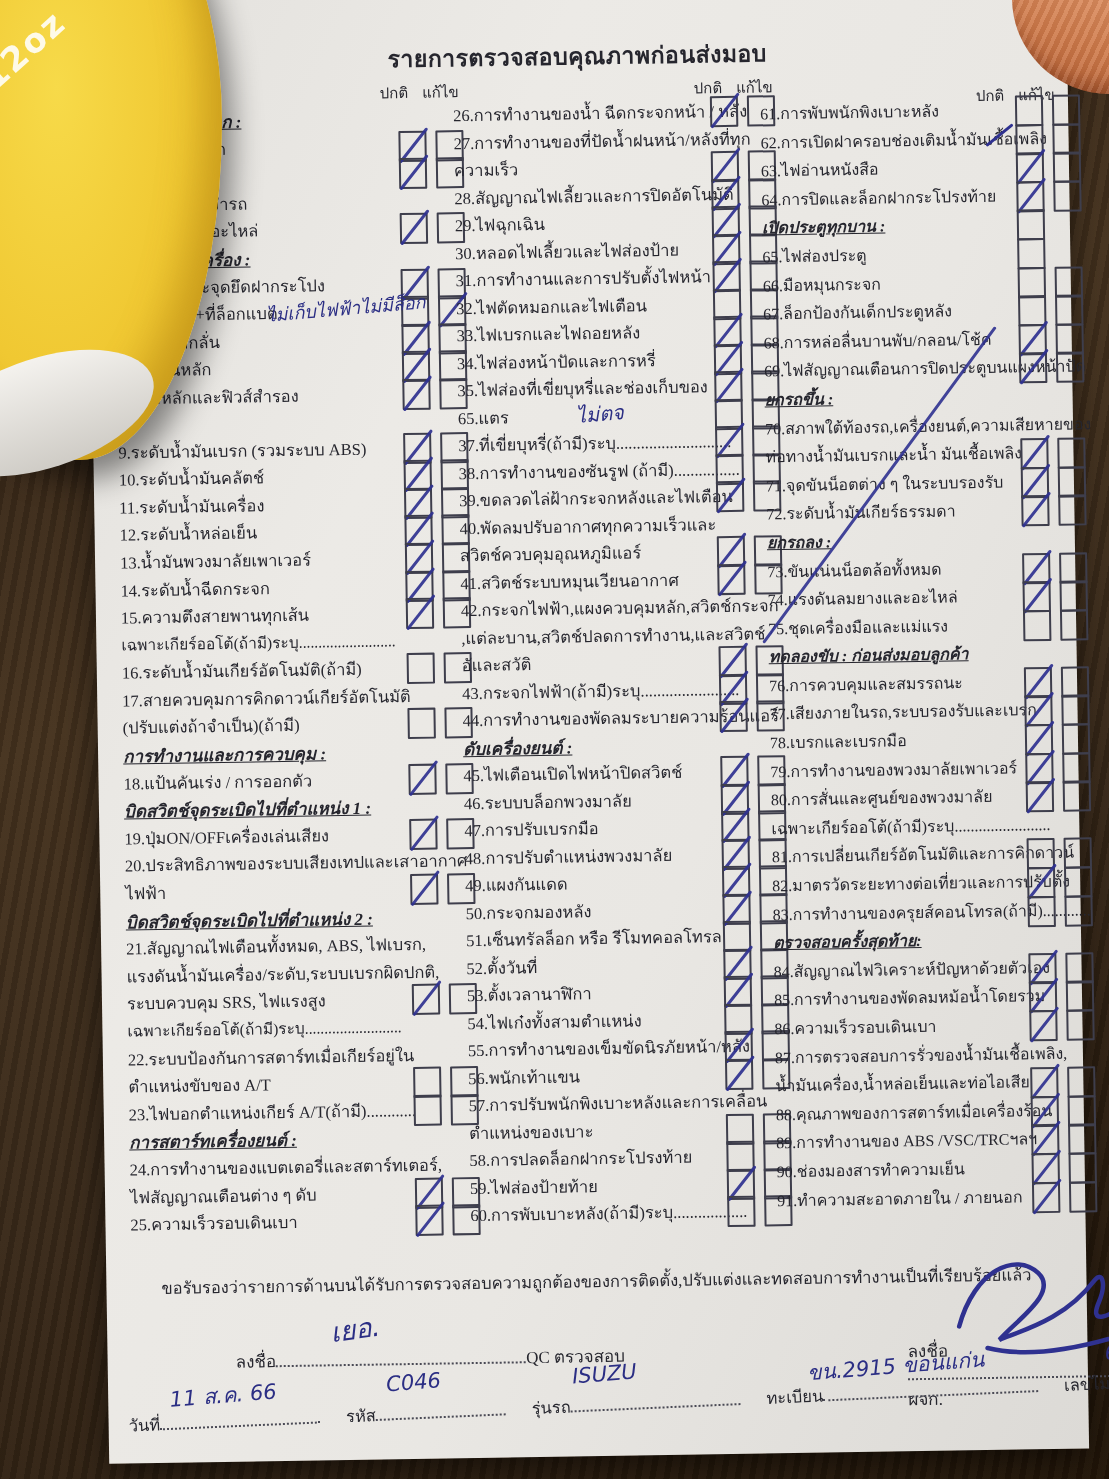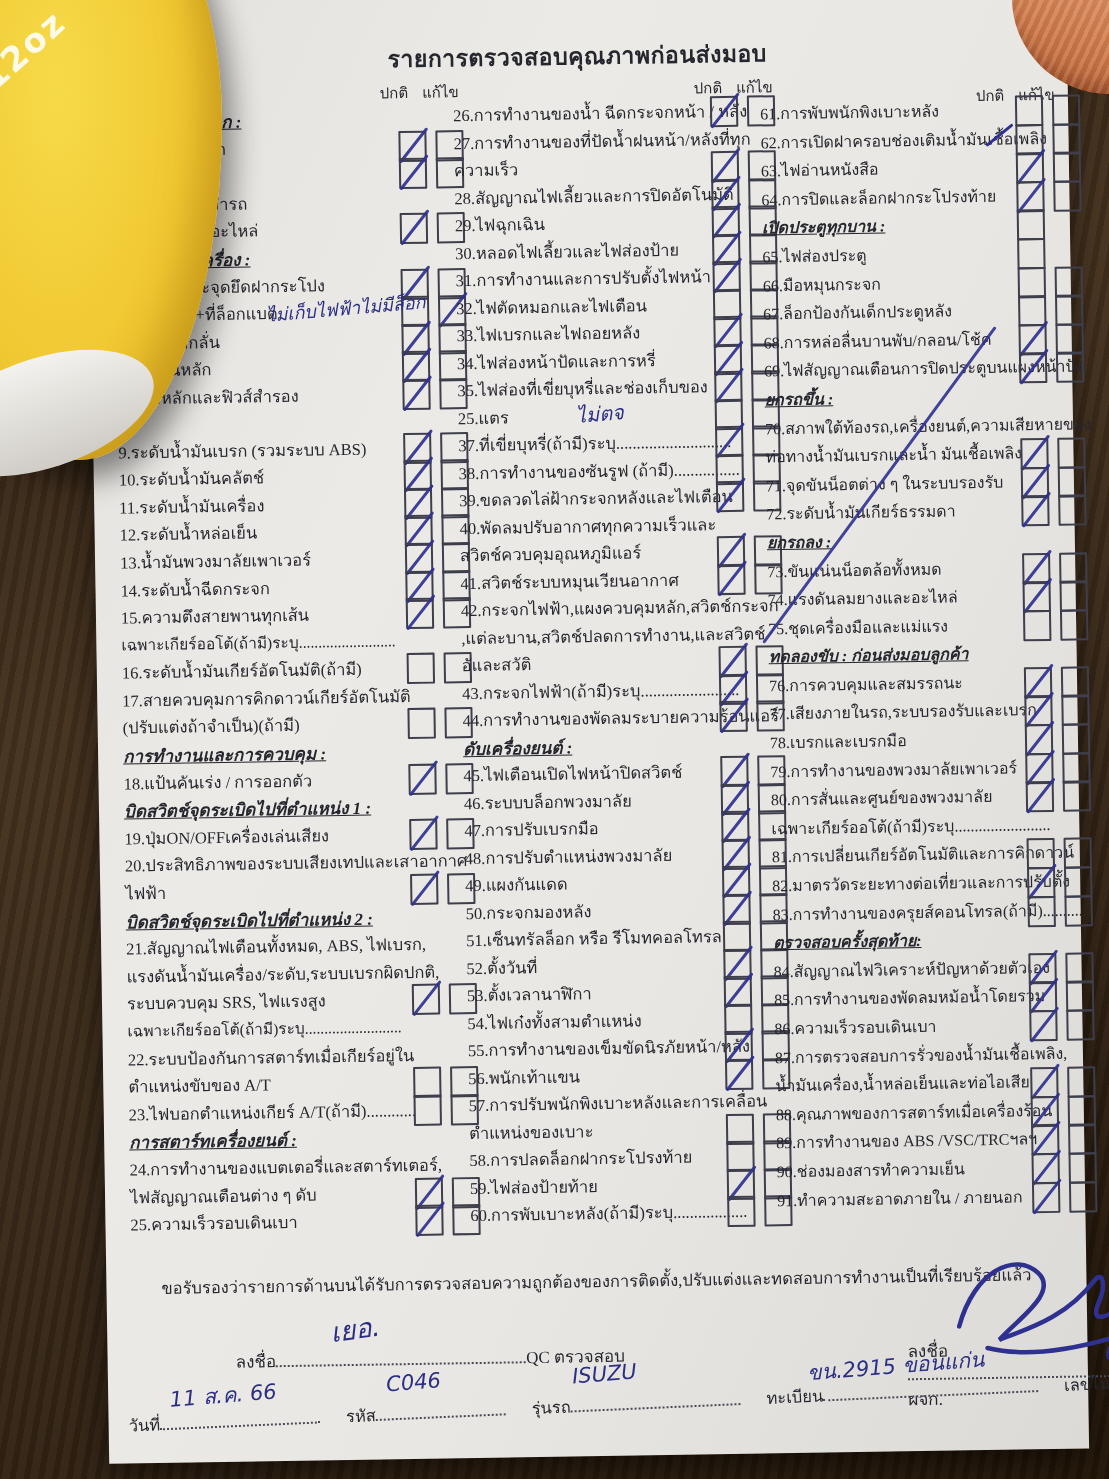--- a/index.html
+++ b/index.html
@@ -160,21 +160,21 @@
         <div class="row item"><span class="lbl">27.การทำงานของที่ปัดน้ำฝนหน้า/หลังที่ทุก</span></div>
         <div class="row cont"><span class="lbl">ความเร็ว</span><span class="boxes n"><span class="b b1 ck"></span><span class="b b2"></span></span></div>
         <div class="row item"><span class="lbl">28.สัญญาณไฟเลี้ยวและการปิดอัตโนมัติ</span><span class="boxes n"><span class="b b1 ck"></span><span class="b b2"></span></span></div>
         <div class="row item"><span class="lbl">29.ไฟฉุกเฉิน</span><span class="boxes n"><span class="b b1 ck"></span><span class="b b2"></span></span></div>
         <div class="row item"><span class="lbl">30.หลอดไฟเลี้ยวและไฟส่องป้าย</span><span class="boxes n"><span class="b b1 ck"></span><span class="b b2"></span></span></div>
         <div class="row item"><span class="lbl">31.การทำงานและการปรับตั้งไฟหน้า</span><span class="boxes n"><span class="b b1 ck"></span><span class="b b2"></span></span></div>
         <div class="row item"><span class="lbl">32.ไฟตัดหมอกและไฟเตือน</span><span class="boxes e"><span class="b b1"></span><span class="b b2"></span></span></div>
         <div class="row item"><span class="lbl">33.ไฟเบรกและไฟถอยหลัง</span><span class="boxes n"><span class="b b1 ck"></span><span class="b b2"></span></span></div>
         <div class="row item"><span class="lbl">34.ไฟส่องหน้าปัดและการหรี่</span><span class="boxes n"><span class="b b1 ck"></span><span class="b b2"></span></span></div>
         <div class="row item"><span class="lbl">35.ไฟส่องที่เขี่ยบุหรี่และช่องเก็บของ</span><span class="boxes n"><span class="b b1 ck"></span><span class="b b2"></span></span></div>
-        <div class="row item"><span class="lbl">25.แตร</span><span class="hand">ไม่ตจ</span><span class="boxes e"><span class="b b1"></span><span class="b b2"></span></span></div>
+        <div class="row item"><span class="lbl">65.แตร</span><span class="hand">ไม่ตจ</span><span class="boxes e"><span class="b b1"></span><span class="b b2"></span></span></div>
         <div class="row item"><span class="lbl">37.ที่เขี่ยบุหรี่(ถ้ามี)ระบุ............................</span><span class="boxes n"><span class="b b1 ck"></span><span class="b b2"></span></span></div>
         <div class="row item"><span class="lbl">38.การทำงานของซันรูฟ (ถ้ามี)................</span><span class="boxes e"><span class="b b1"></span><span class="b b2"></span></span></div>
         <div class="row item"><span class="lbl">39.ขดลวดไล่ฝ้ากระจกหลังและไฟเตือน</span><span class="boxes n"><span class="b b1 ck"></span><span class="b b2"></span></span></div>
         <div class="row item"><span class="lbl">40.พัดลมปรับอากาศทุกความเร็วและ</span></div>
         <div class="row cont"><span class="lbl">สวิตช์ควบคุมอุณหภูมิแอร์</span><span class="boxes n"><span class="b b1 ck"></span><span class="b b2"></span></span></div>
         <div class="row item"><span class="lbl">41.สวิตช์ระบบหมุนเวียนอากาศ</span><span class="boxes n"><span class="b b1 ck"></span><span class="b b2"></span></span></div>
         <div class="row item"><span class="lbl">42.กระจกไฟฟ้า,แผงควบคุมหลัก,สวิตช์กระจก</span></div>
         <div class="row cont"><span class="lbl">,แต่ละบาน,สวิตช์ปลดการทำงาน,และสวิตช์</span></div>
         <div class="row cont"><span class="lbl">อัและสวัติ</span><span class="boxes n"><span class="b b1 ck"></span><span class="b b2"></span></span></div>
         <div class="row item"><span class="lbl">43.กระจกไฟฟ้า(ถ้ามี)ระบุ........................</span><span class="boxes n"><span class="b b1 ck"></span><span class="b b2"></span></span></div>

